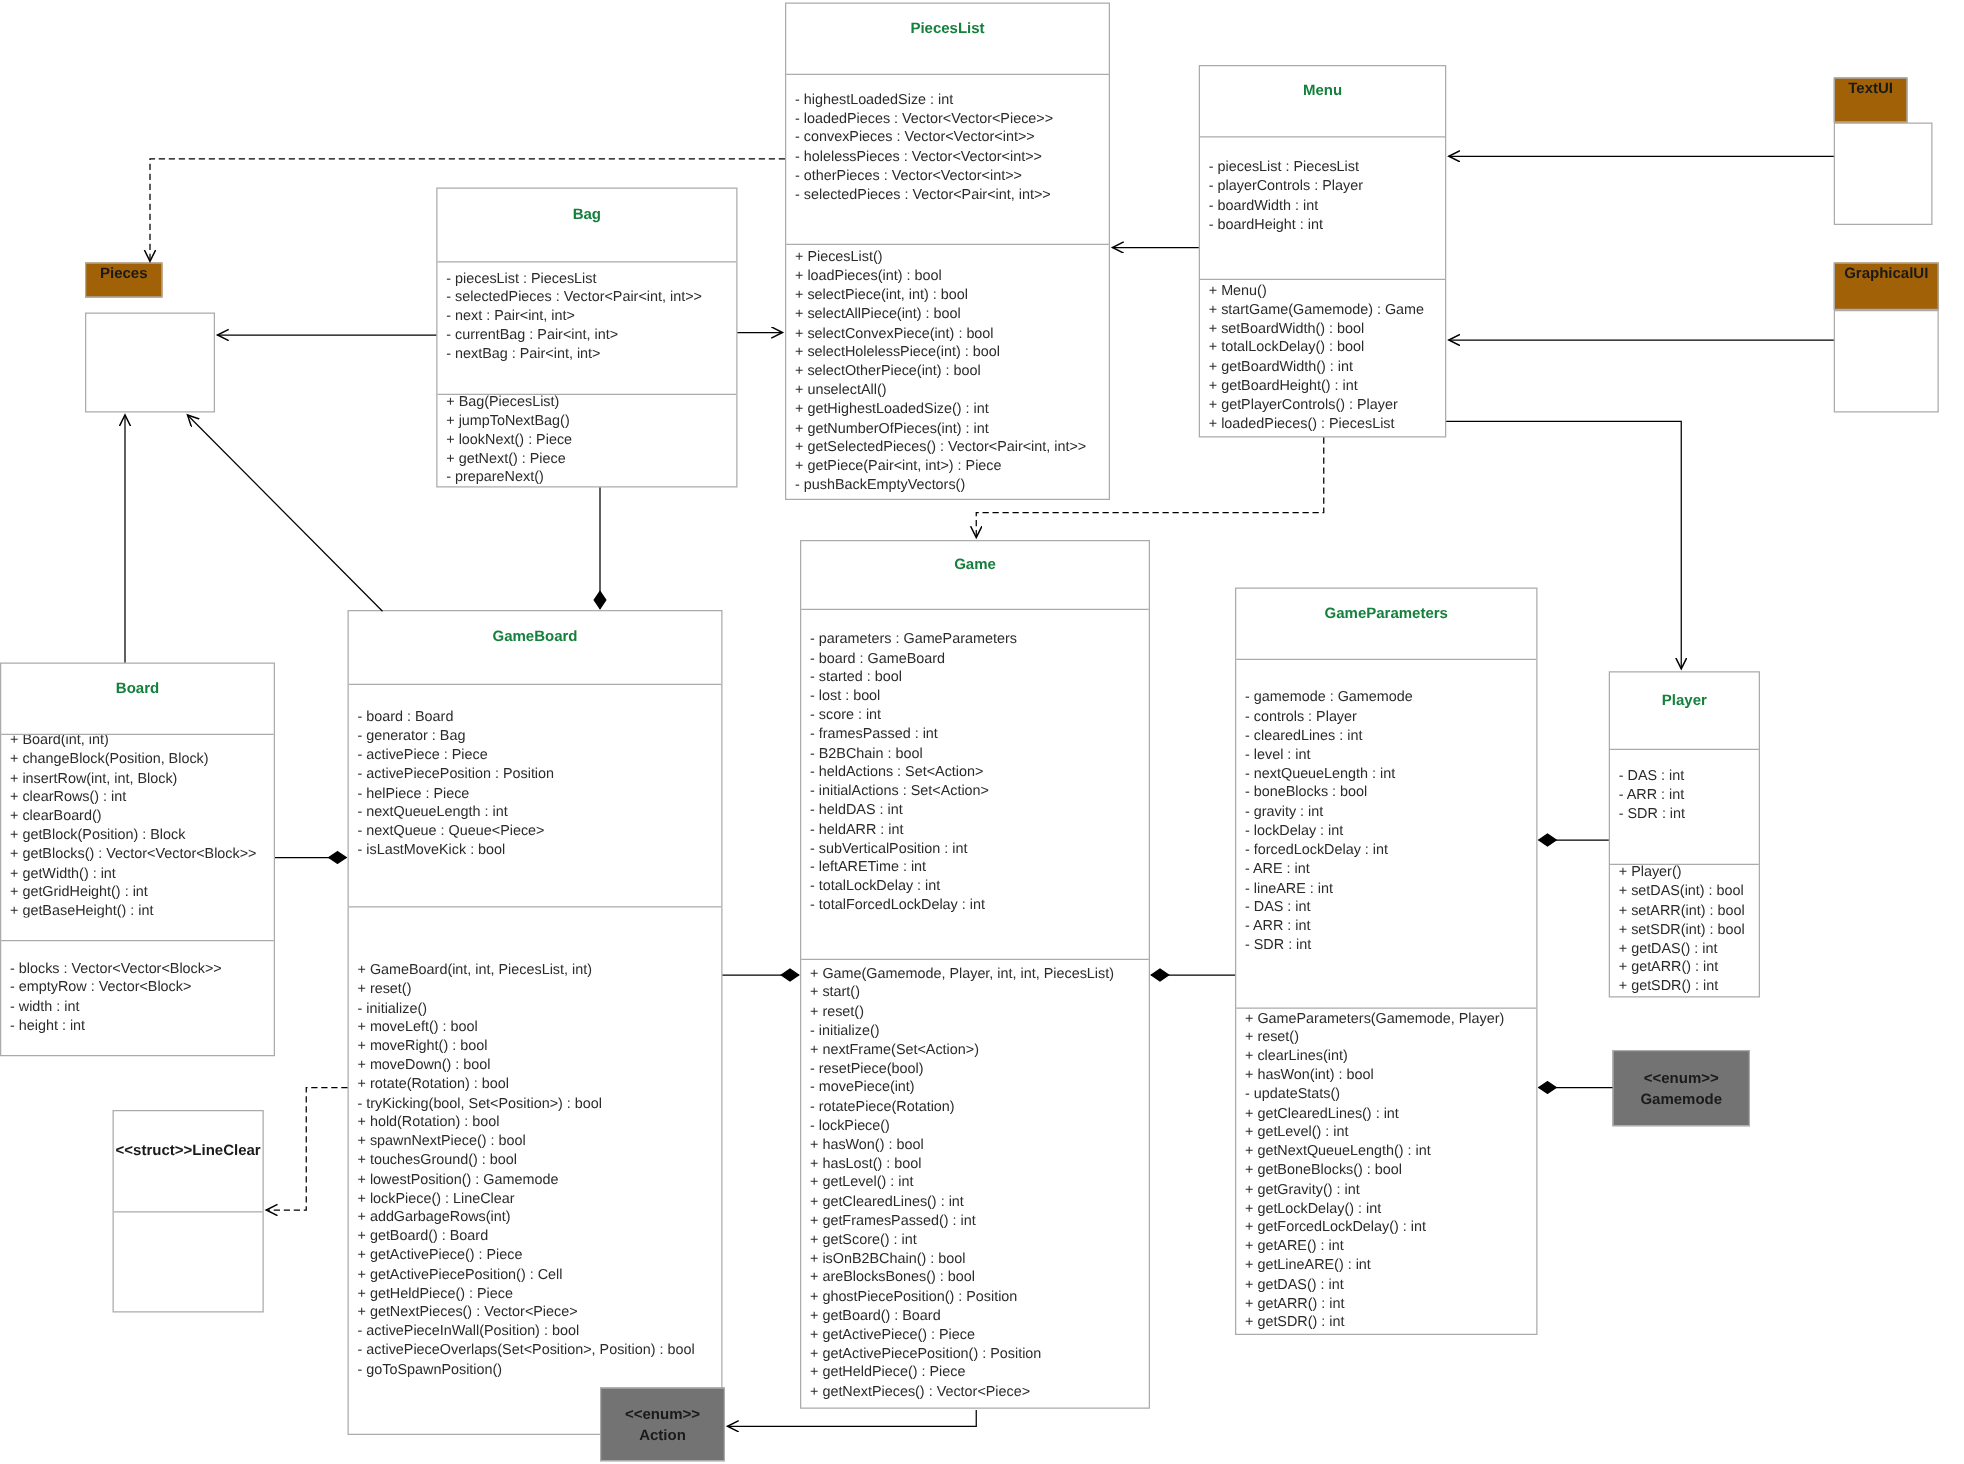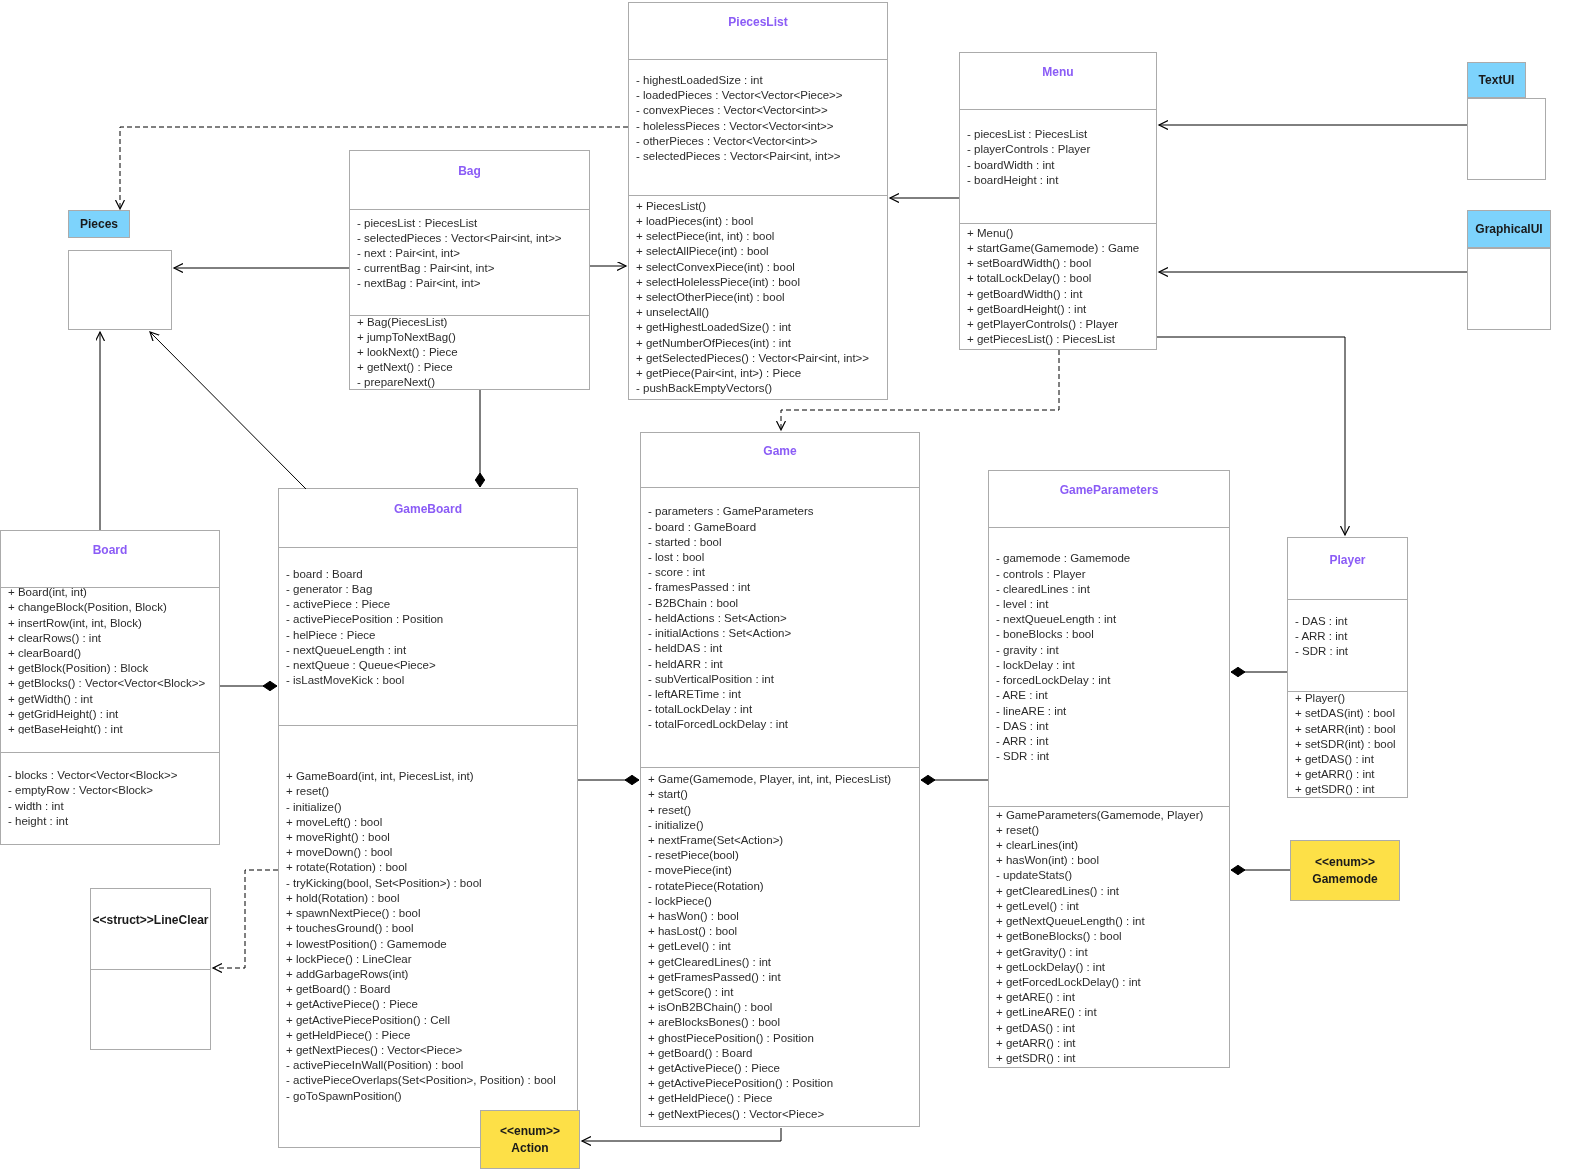--- a/index.html
+++ b/index.html
@@ -1,30 +1,30 @@
 <!DOCTYPE html>
 <html><head>
 <meta charset="utf-8">
 <style>
   html,body{margin:0;padding:0;background:#ffffff;}
   #canvas{position:relative;width:1571px;height:1171px;background:#ffffff;
           font-family:"Liberation Sans",sans-serif;color:#2b2b2b;}
   .cls{position:absolute;background:#ffffff;border:1px solid #ababab;
        box-sizing:border-box;display:flex;flex-direction:column;}
   .cls-title{flex:0 0 auto;display:flex;align-items:center;justify-content:center;
-       font-weight:bold;font-size:12px;color:#8b5cf6;}
+       font-weight:bold;font-size:12px;color:#15803d;}
   .cmp{box-sizing:border-box;border-top:1px solid #ababab;overflow:hidden;
        display:flex;flex-direction:column;justify-content:center;padding:4px 0;margin-top:18px;}
   .cmp.grow{flex:1 1 auto;}
   .member{font-size:11.5px;line-height:15.2px;white-space:nowrap;padding-left:7px;color:#2b2b2b;}
-  .pkg-tab{position:absolute;background:#7dd3fc;border:1px solid #ababab;box-sizing:border-box;
-       display:flex;align-items:center;justify-content:center;font-weight:bold;
+  .pkg-tab{position:absolute;background:#a16207;border:1px solid #ababab;box-sizing:border-box;
+       display:flex;align-items:flex-start;justify-content:center;font-weight:bold;
        font-size:12px;color:#1a1a1a;z-index:2;}
   .pkg-body{position:absolute;background:#fff;border:1px solid #ababab;box-sizing:border-box;z-index:1;}
-  .stereo-box{position:absolute;background:#fde047;border:1px solid #ababab;box-sizing:border-box;
+  .stereo-box{position:absolute;background:#737373;border:1px solid #ababab;box-sizing:border-box;
        display:flex;flex-direction:column;align-items:center;justify-content:center;
        font-weight:bold;font-size:12px;line-height:17px;color:#1a1a1a;}
   .stereo-title{flex:0 0 auto;display:flex;flex-direction:row;align-items:center;
        justify-content:center;font-weight:bold;font-size:12px;line-height:17px;color:#1a1a1a;}
   #wires{position:absolute;left:0;top:0;width:1571px;height:1171px;z-index:3;pointer-events:none;}
 </style>
 </head>
 <body>
 
 <div id="canvas">
@@ -65,21 +65,21 @@
         <div class="member">- boardHeight : int</div>
       </div>
     <div class="cmp grow">
         <div class="member">+ Menu()</div>
         <div class="member">+ startGame(Gamemode) : Game</div>
         <div class="member">+ setBoardWidth() : bool</div>
         <div class="member">+ totalLockDelay() : bool</div>
         <div class="member">+ getBoardWidth() : int</div>
         <div class="member">+ getBoardHeight() : int</div>
         <div class="member">+ getPlayerControls() : Player</div>
-        <div class="member">+ getPiecesList() : PiecesList</div>
+        <div class="member">+ loadedPieces() : PiecesList</div>
       </div>
   </div>
 
   <div class="cls" style="left:349px;top:150px;width:241px;height:240px">
     <div class="cls-title" style="height:40px">Bag</div>
     <div class="cmp" style="height:102px">
         <div class="member">- piecesList : PiecesList</div>
         <div class="member">- selectedPieces : Vector&lt;Pair&lt;int, int&gt;&gt;</div>
         <div class="member">- next : Pair&lt;int, int&gt;</div>
         <div class="member">- currentBag : Pair&lt;int, int&gt;</div>

